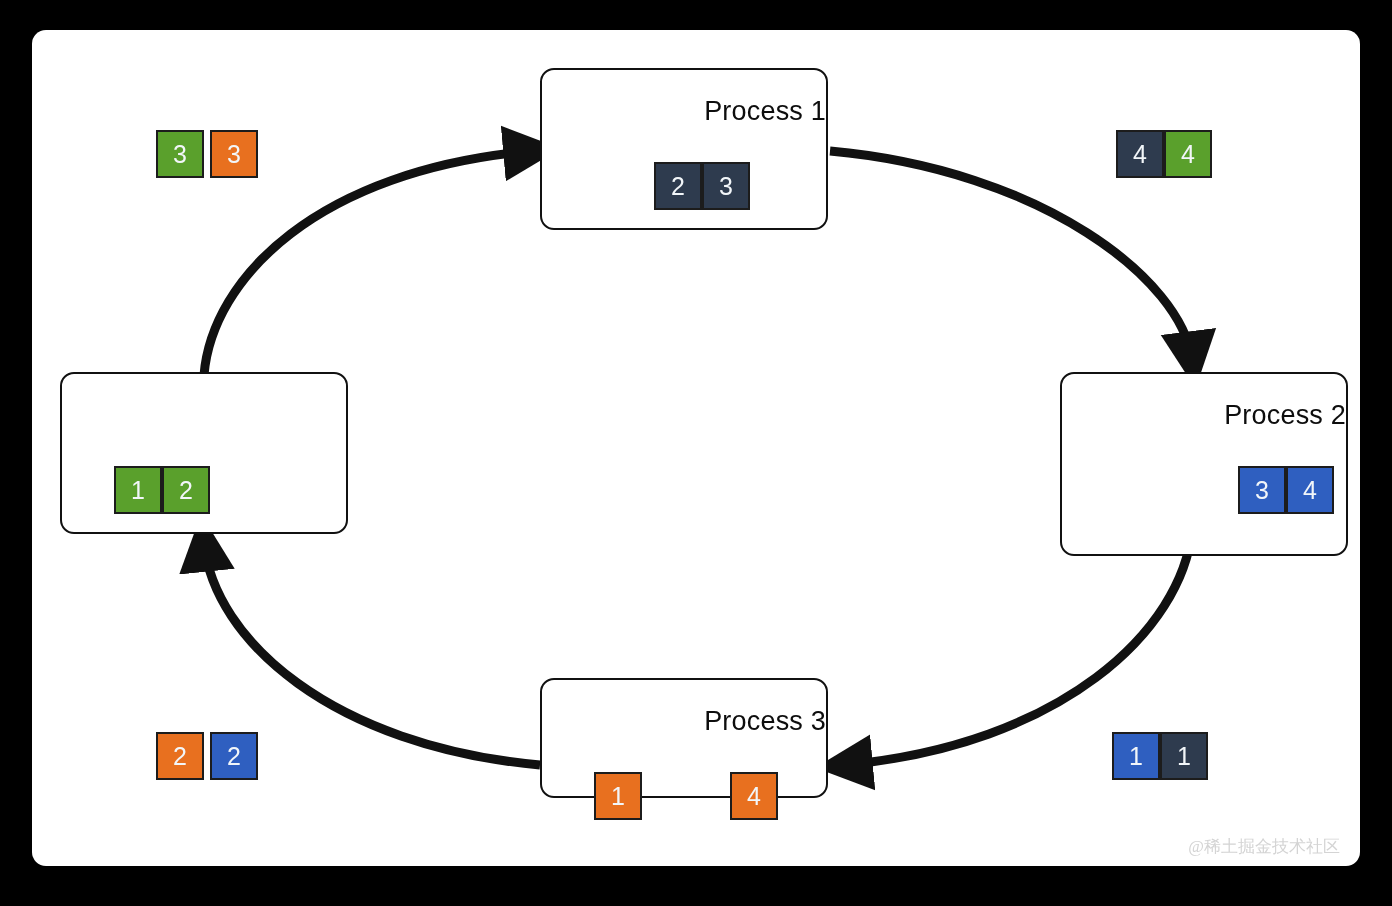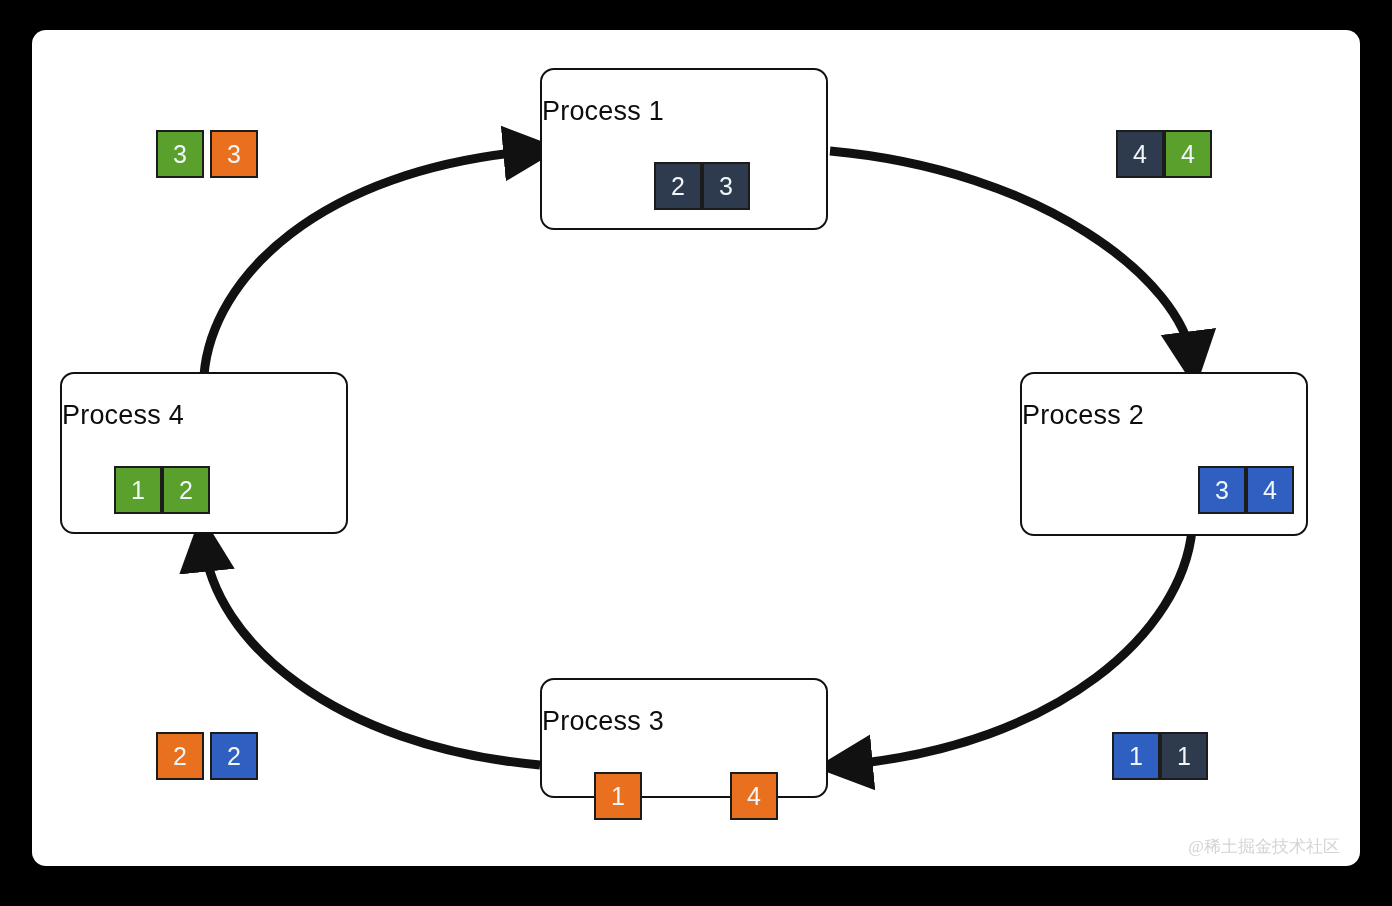--- a/index.html
+++ b/index.html
@@ -40,21 +40,21 @@
     position: absolute;
     box-sizing: border-box;
     background: #ffffff;
     border: 2px solid #111111;
     border-radius: 14px;
   }
   .pbox-title {
     position: absolute;
     left: 0;
     right: 0;
-    text-align: left;
+    text-align: right;
     font-size: 27px;
     color: #0d0d0d;
     letter-spacing: 0.2px;
     font-family: "Liberation Sans", sans-serif;
   }
   .tile-row {
     position: absolute;
     display: flex;
   }
   .tile {
@@ -108,38 +108,37 @@
     </svg>
 
     <div class="pbox" style="left:508px; top:38px; width:288px; height:162px;">
       <div class="pbox-title" style="top:26px;">Process 1</div>
       <div class="tile-row" style="left:112px; top:92px;">
         <div class="tile" style="background:#2e3b4e;">2</div>
         <div class="tile" style="background:#2e3b4e;">3</div>
       </div>
     </div>
 
-    <div class="pbox" style="left:988px; top:342px; width:288px; height:164px;">
+    <div class="pbox" style="left:1028px; top:342px; width:288px; height:184px;">
       <div class="pbox-title" style="top:26px;">Process 2</div>
       <div class="tile-row" style="left:176px; top:92px;">
         <div class="tile" style="background:#2f5fc0;">3</div>
         <div class="tile" style="background:#2f5fc0;">4</div>
       </div>
     </div>
 
     <div class="pbox" style="left:508px; top:648px; width:288px; height:120px;">
       <div class="pbox-title" style="top:26px;">Process 3</div>
       <div class="tile-row" style="left:52px; top:92px;">
         <div class="tile" style="background:#e8701f;">1</div>
         <div class="tile gap-wide" style="background:#e8701f;">4</div>
       </div>
     </div>
 
     <div class="pbox" style="left:28px; top:342px; width:288px; height:162px;">
-      <div class="pbox-title" style="top:26px;">Process 4</div>
       <div class="tile-row" style="left:52px; top:92px;">
         <div class="tile" style="background:#5aa02c;">1</div>
         <div class="tile" style="background:#5aa02c;">2</div>
       </div>
     </div>
 
     <div class="corner-pair" style="left:124px; top:100px;">
       <div class="tile" style="background:#5aa02c;">3</div>
       <div class="tile gap-left" style="background:#e8701f;">3</div>
     </div>

